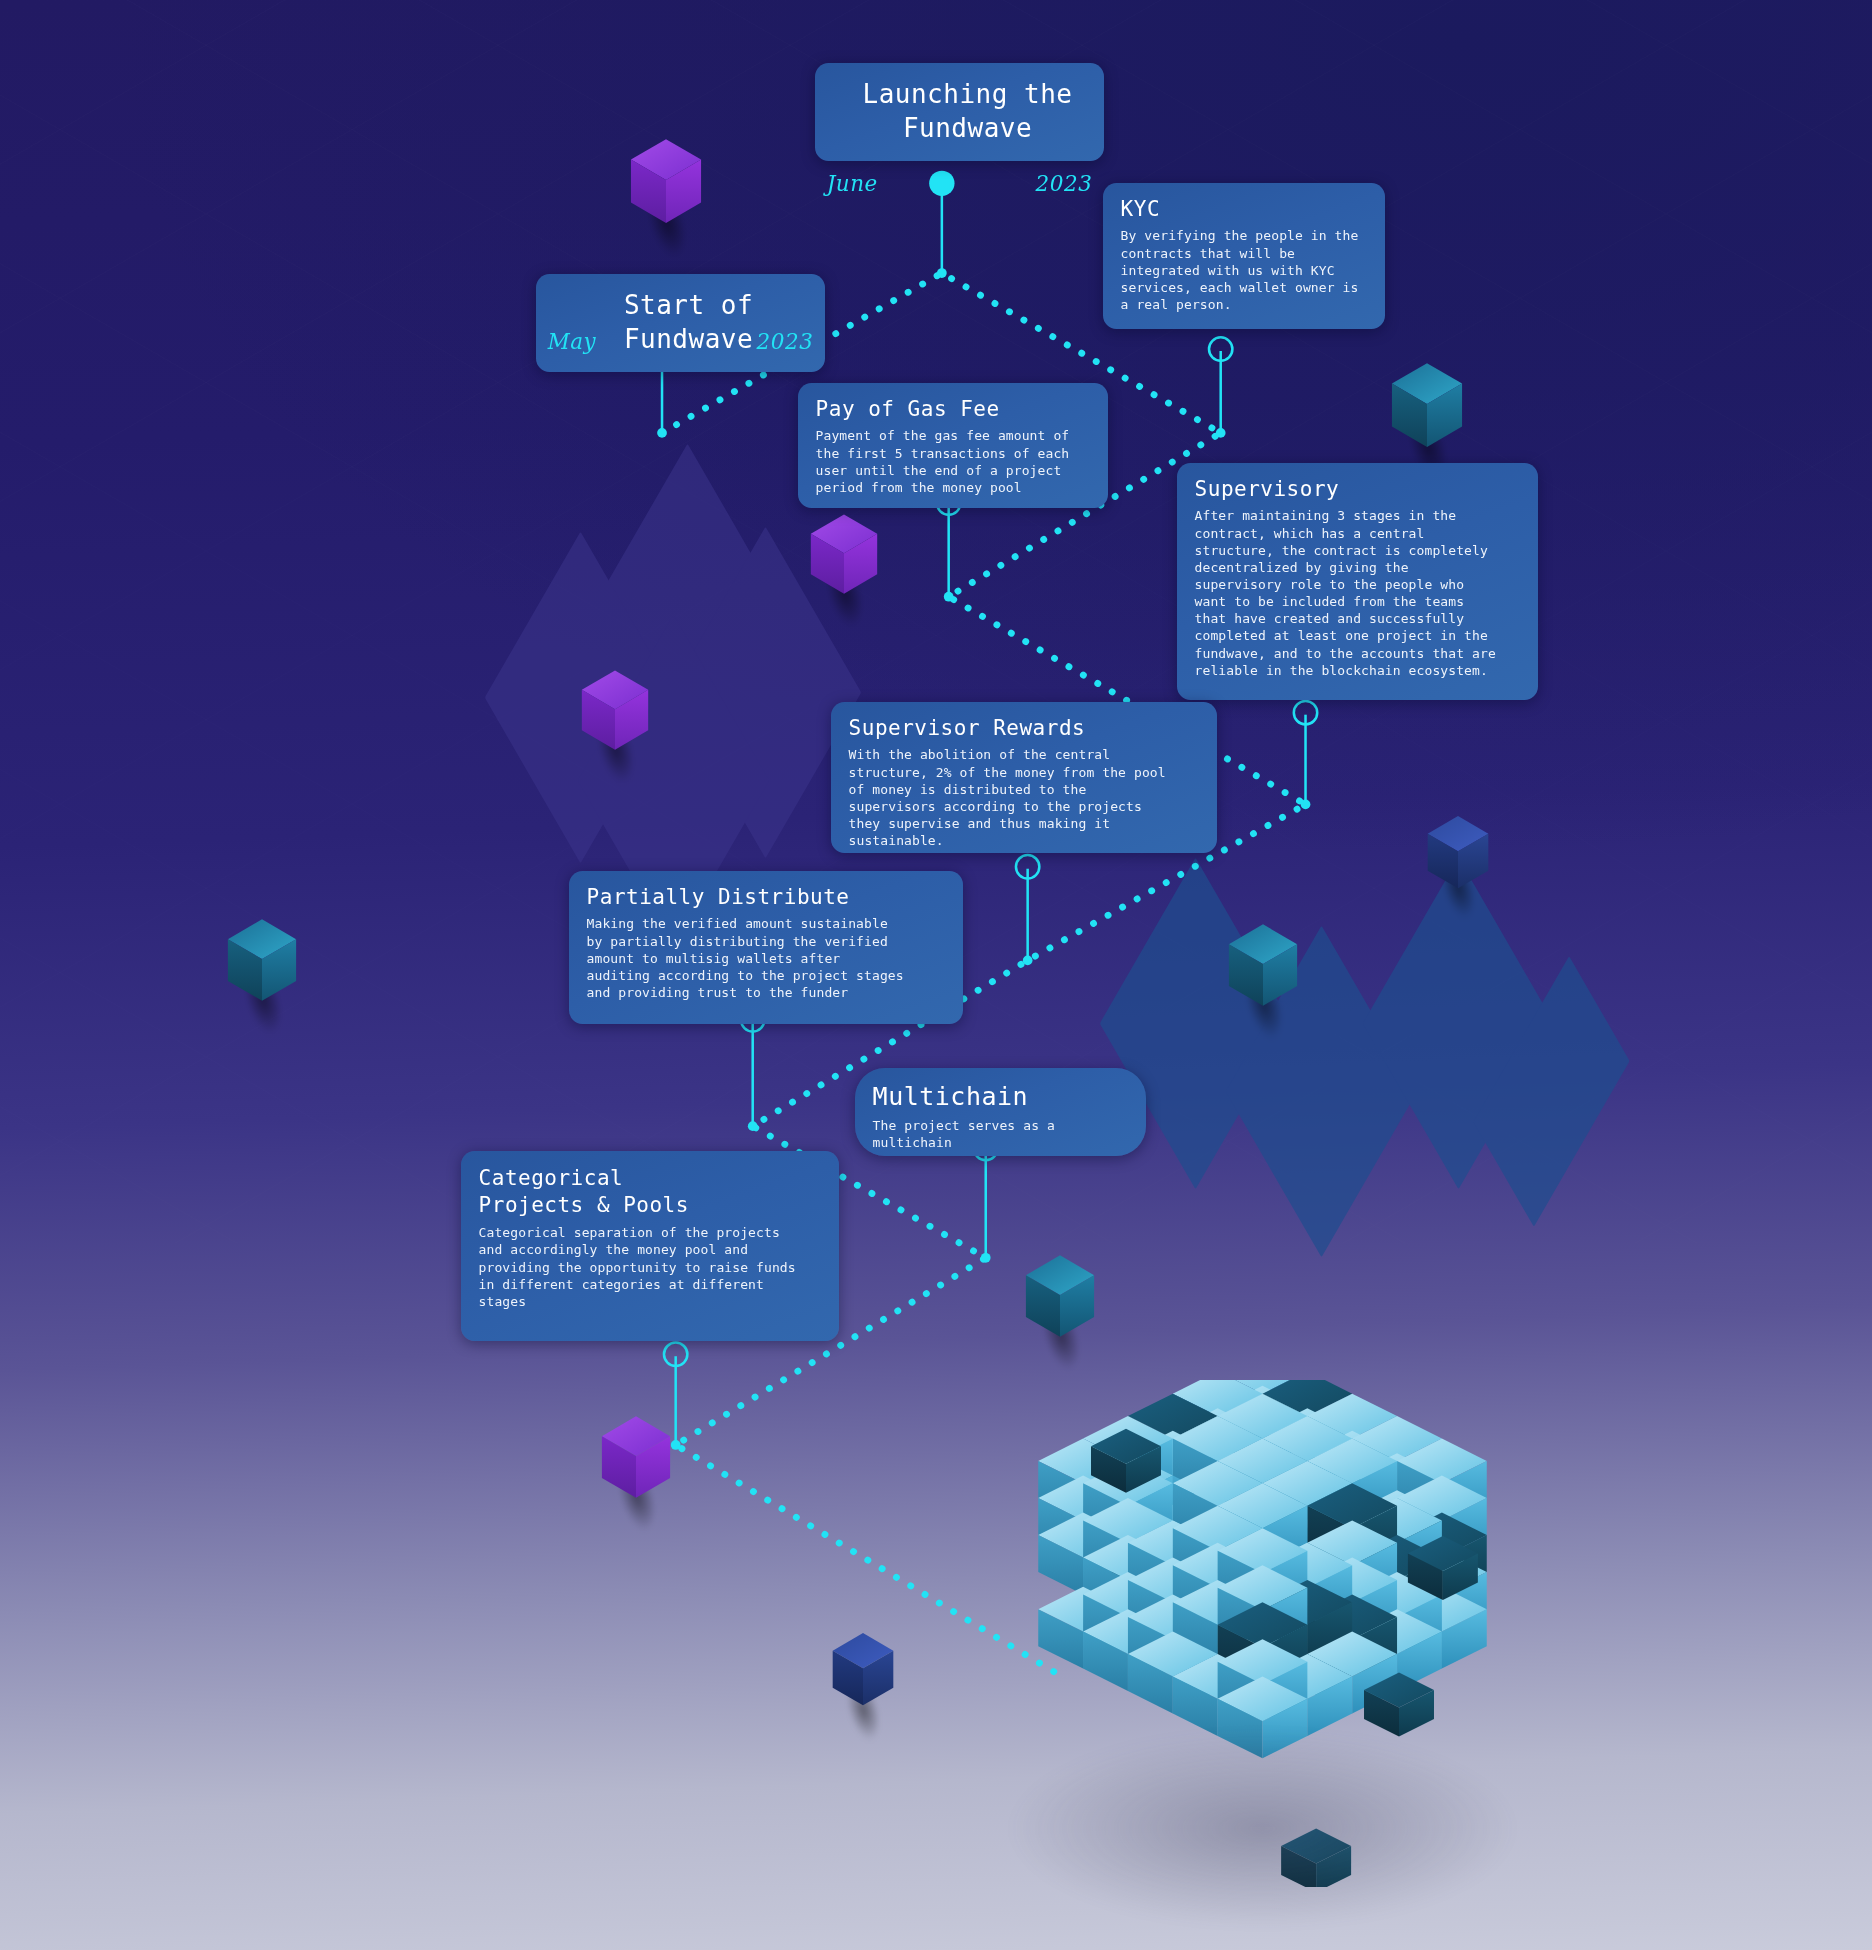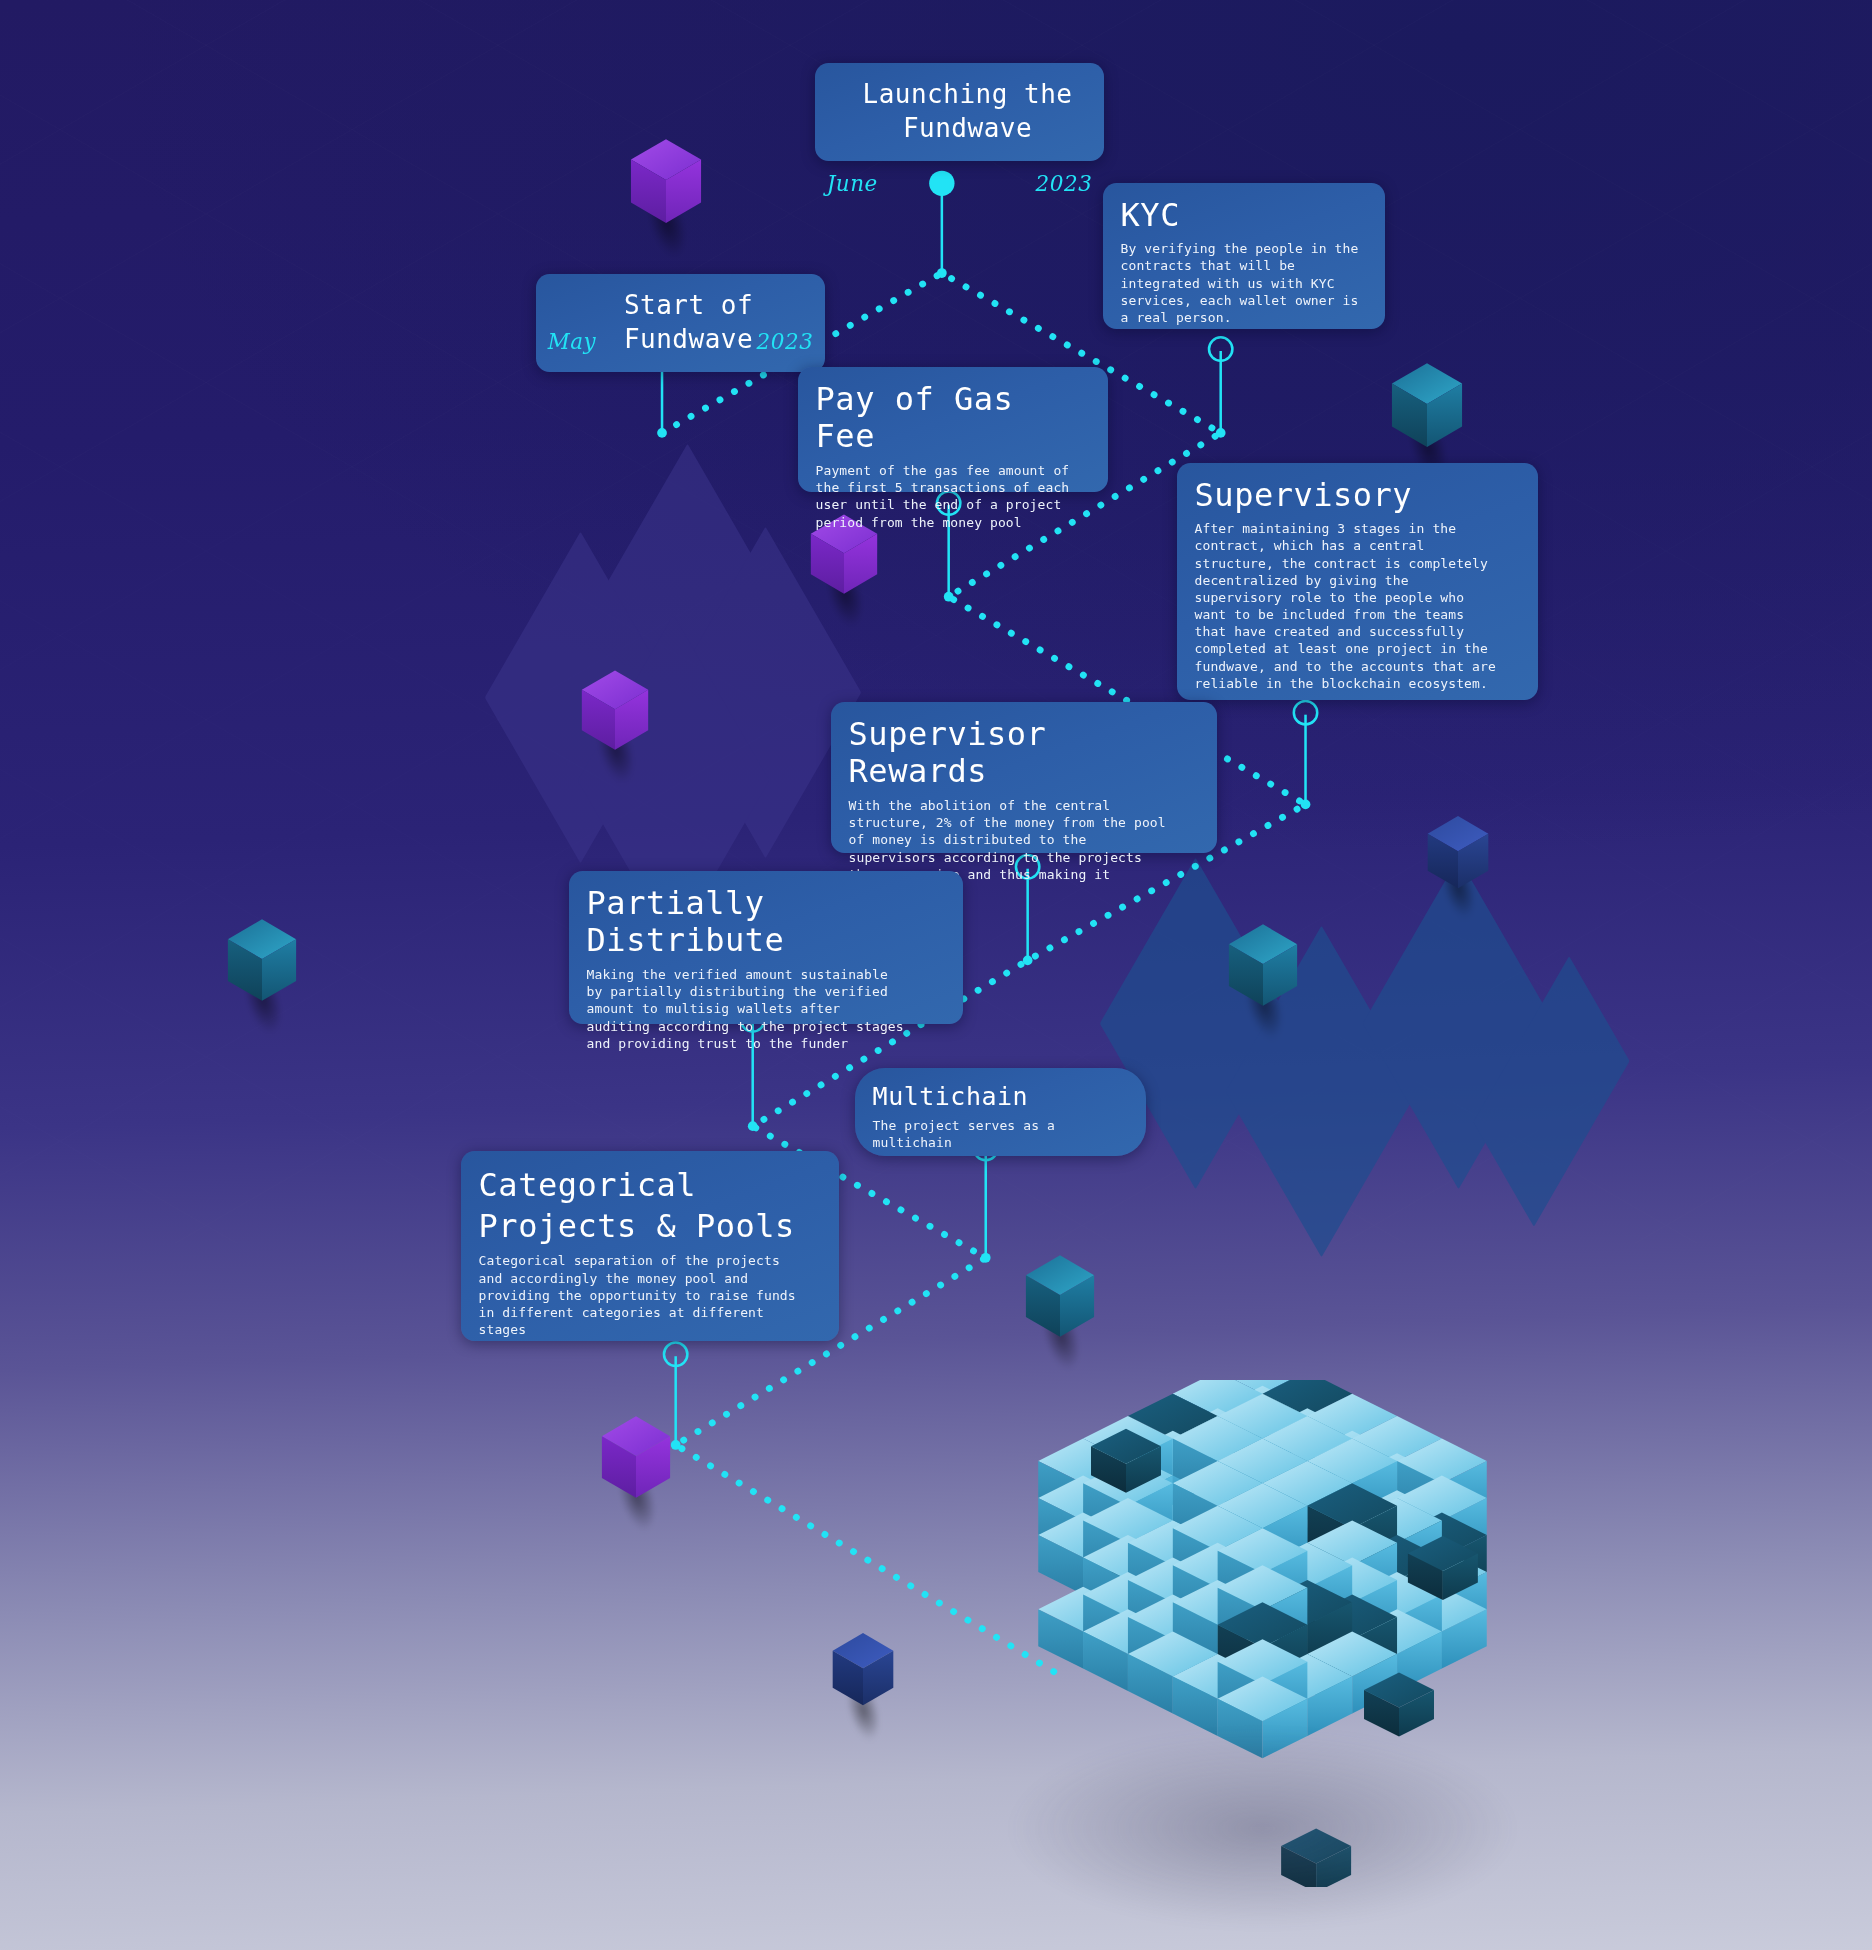--- a/index.html
+++ b/index.html
@@ -84,21 +84,21 @@
     white-space:pre-line;
   }
 
   
   .card.milestone{
     display:flex;align-items:center;justify-content:center;text-align:center;
   }
   .card.milestone .title{font-size:26px;line-height:1.3;}
 
   .card.detail{padding:13.7px 17.6px 15.6px 17.6px;}
-  .card.detail .title{font-size:32px;margin:0 0 5.9px 0;}
+  .card.detail .title{font-size:21px;margin:0 0 5.9px 0;}
   .card.detail.small .title{font-size:25px;}
 
   
   .dateline{position:absolute;display:flex;align-items:center;}
   .dateline span{
     font-family:"DejaVu Serif", serif;
     font-style:italic;
     font-size:21.5px;
     color:#22e3f5;
     letter-spacing:0.5px;
@@ -816,21 +816,21 @@
 
   <div class="card detail" style="left:1103px;top:183px;width:282px;height:146px;">
     <div class="title">KYC</div>
     <div class="body">By verifying the people in the
 contracts that will be
 integrated with us with KYC
 services, each wallet owner is
 a real person.</div>
   </div>
 
-  <div class="card detail" style="left:798px;top:367px;width:310px;height:125px;">
+  <div class="card detail" style="left:798px;top:383px;width:310px;height:125px;">
     <div class="title">Pay of Gas Fee</div>
     <div class="body">Payment of the gas fee amount of
 the first 5 transactions of each
 user until the end of a project
 period from the money pool</div>
   </div>
 
   <div class="card detail" style="left:1177px;top:463px;width:361px;height:237px;">
     <div class="title">Supervisory</div>
     <div class="body">After maintaining 3 stages in the

